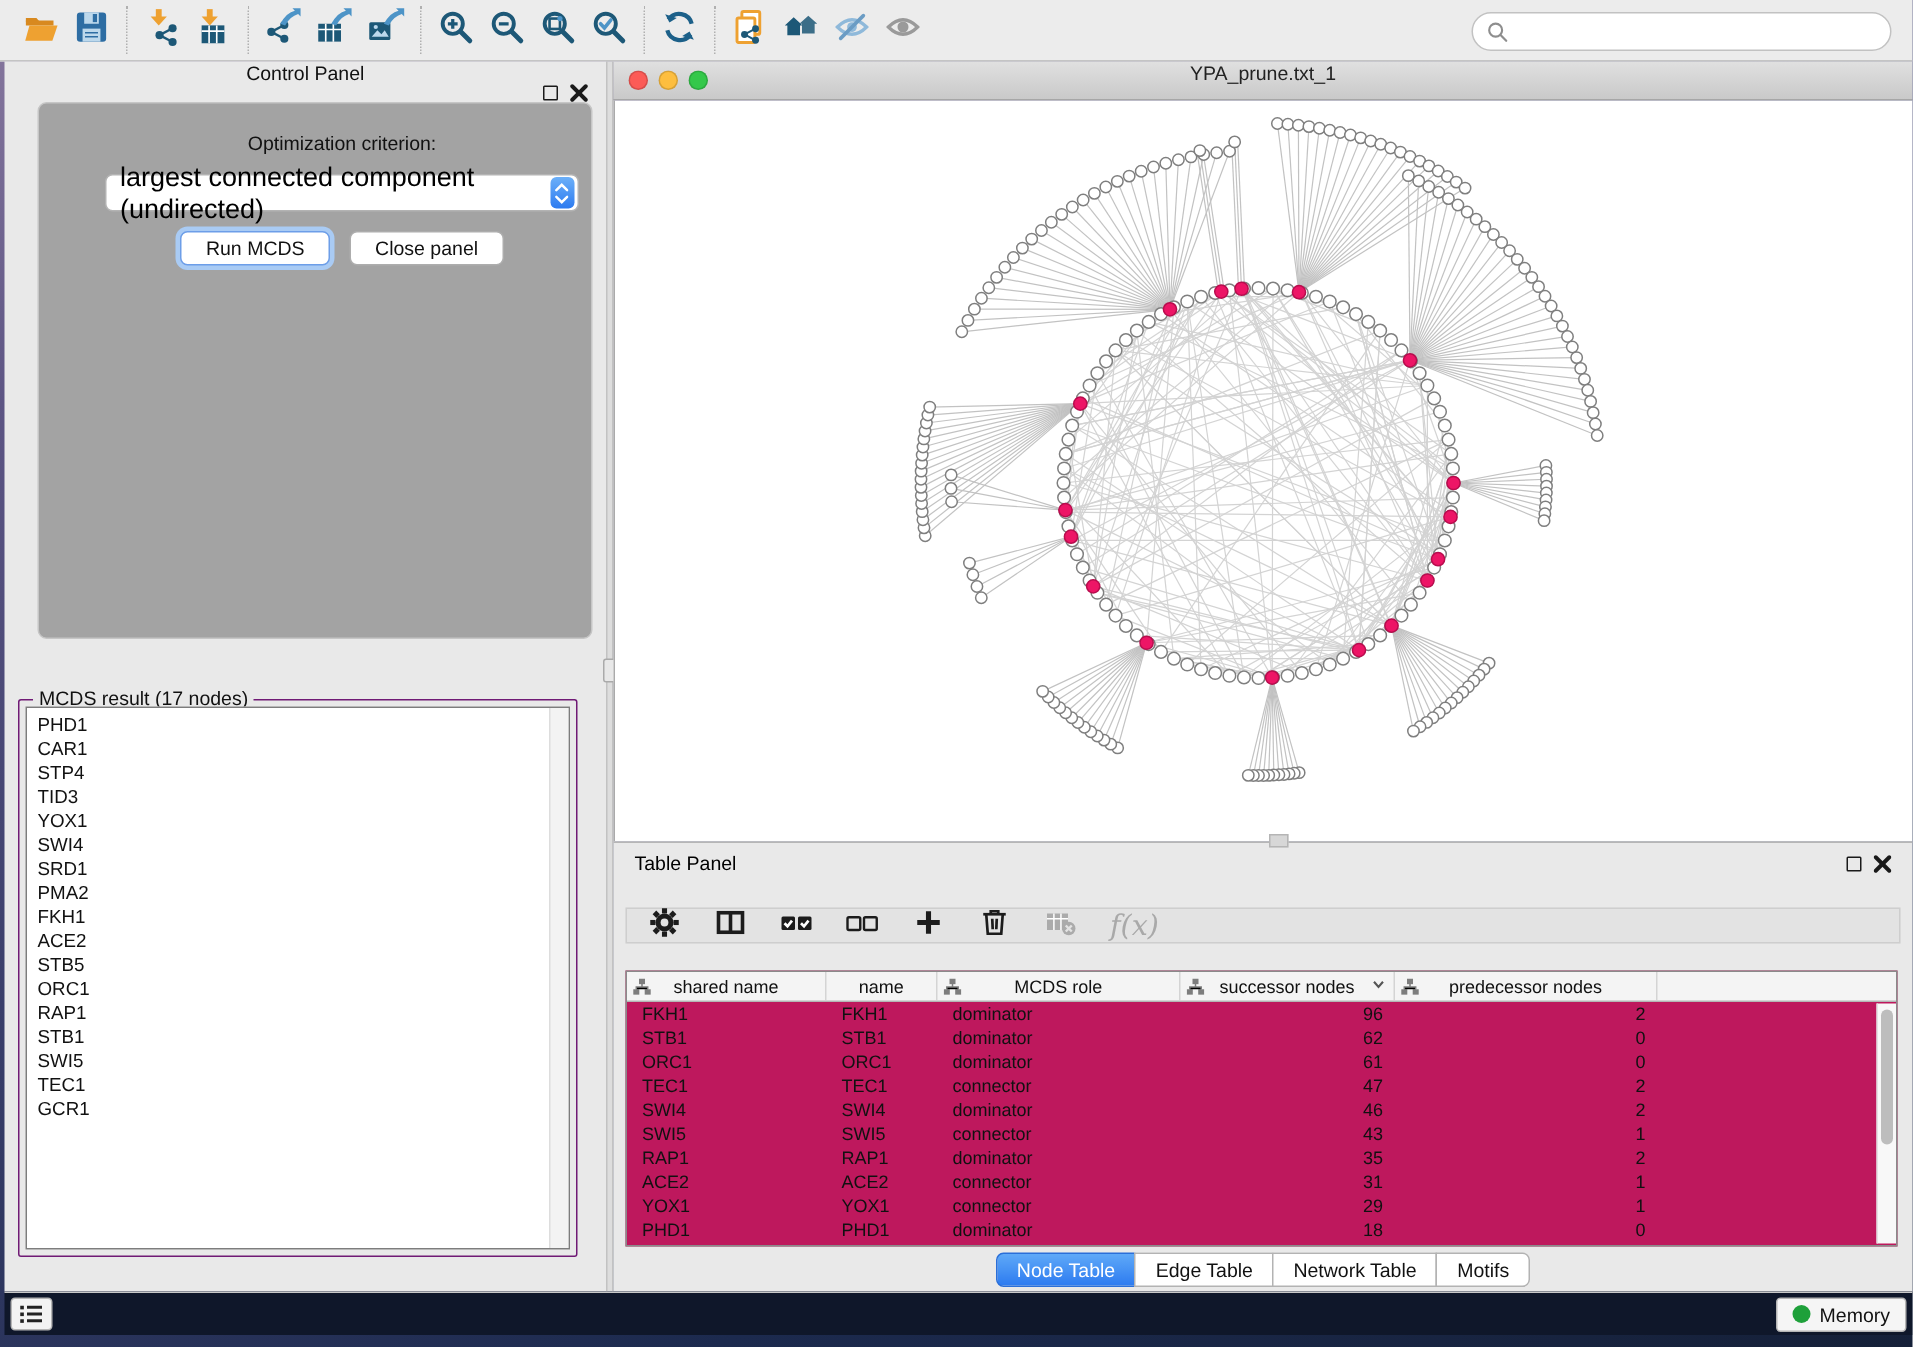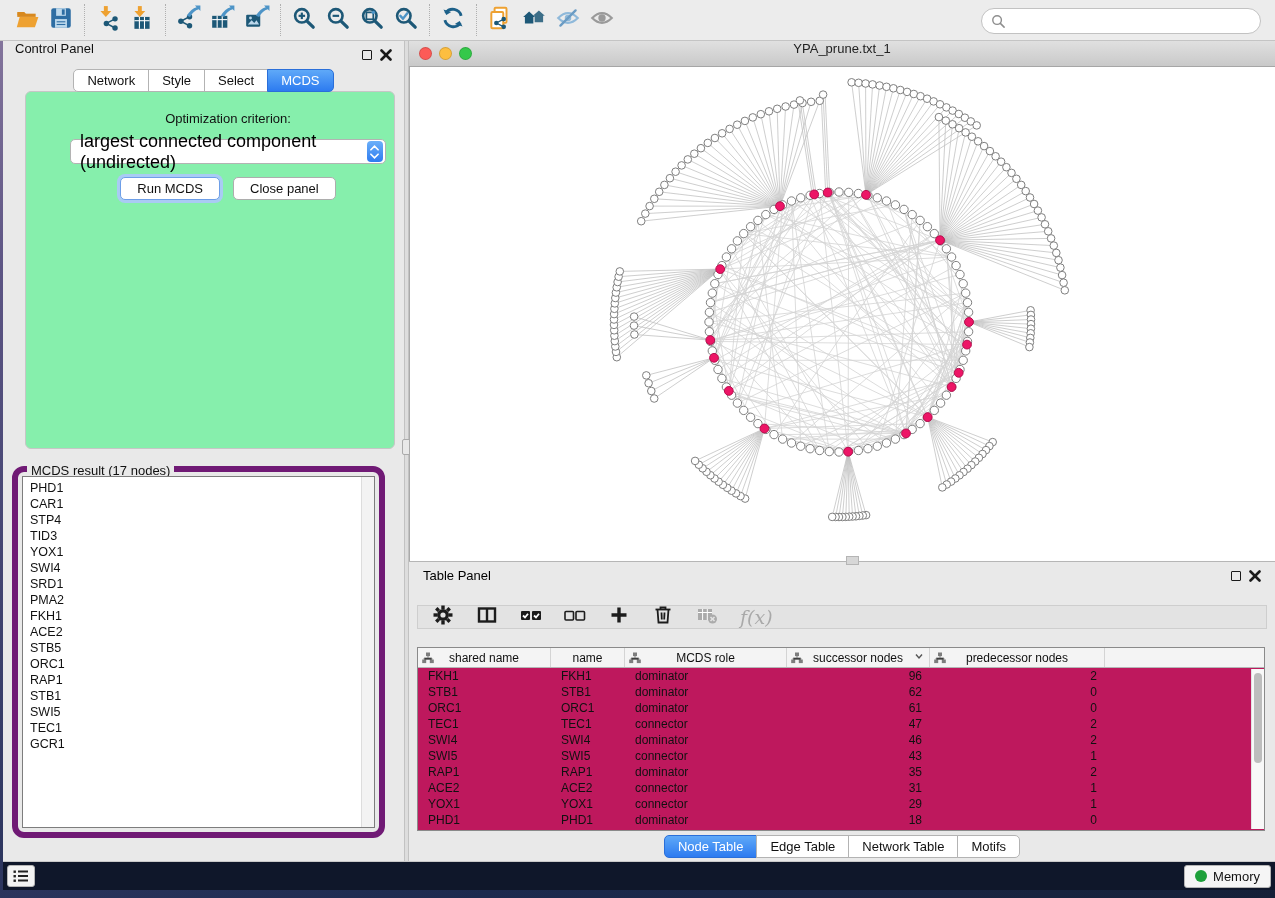--- a/index.html
+++ b/index.html
@@ -18,51 +18,51 @@
     background:#fff; border:1px solid #c2c2c2; border-radius:13px;
     display:flex; align-items:center; padding-left:9px; }
   .searchbox svg { width:15px; height:15px; flex:none; }
   .searchbox input { border:none; outline:none; flex:1; height:20px; font-size:13px; background:transparent; padding-left:5px; }
 
   
   .main { position:absolute; left:3px; top:41px; right:0; bottom:37px; display:flex; }
 
   
   .control-panel { width:401px; background:#e9e9e9; position:relative; flex:none; }
-  .cp-header { height:28px; display:flex; padding:0 12px; font-size:13px; color:#111; }
+  .cp-header { height:28px; display:flex; align-items:center; padding:0 12px; font-size:13px; color:#111;flex-direction:column; }
   .win-btns { margin-left:auto; display:flex; align-items:center; gap:8px; }
   .float-ico { width:10px; height:10px; border:1.6px solid #1a1a1a; border-radius:1px; }
   .close-ico { width:12px; height:12px; }
   .close-ico line { stroke:#1a1a1a; stroke-width:2.6; stroke-linecap:round; }
 
   .seg-row { display:flex; justify-content:center; position:relative; z-index:2; }
   .seg { background:#fff; border:1px solid #b3b3b3; padding:3px 13px; font-size:13px; color:#111;
     margin-left:-1px; cursor:default; }
   .seg:first-child { border-radius:5px 0 0 5px; margin-left:0; }
   .seg:last-child { border-radius:0 5px 5px 0; }
   .seg.sel { background:linear-gradient(#5fa9f8,#2d7bf0); border-color:#2a6fd9; color:#fff; }
 
-  .cp-card { margin:-1px 9px 0 22px; height:358px; background:#86efac;
+  .cp-card { margin:-1px 9px 0 22px; height:358px; background:#a3a3a3;
     border:1px solid #c6c6c6; border-radius:6px; position:relative; z-index:1;
     padding-top:19px; text-align:center;padding-left:36px; }
   .opt-label { font-size:13px; color:#111; }
   .cp-select { width:316px; height:25px; margin:13px auto 0; background:#fff;
     border:1px solid #b3b3b3; border-radius:5px; display:flex; align-items:center;
     font-size:18px; padding-left:9px; text-align:left; }
   .cp-select .stepper { margin-left:auto; margin-right:2px; width:19px; height:21px; border-radius:4px;
     background:linear-gradient(#6cb0f9,#2d7bf0); display:flex; flex-direction:column;
     align-items:center; justify-content:center; gap:2px; }
   .stepper svg { width:9px; height:6px; }
   .btn-row { margin-top:13px; display:flex; justify-content:center; gap:13px;align-items:center; }
   .push-btn { background:#fff; border:1px solid #adadad; border-radius:5px;
     font-size:13px; padding:3px 16px; color:#111; cursor:default; }
   .push-btn.focused { border-color:#6d9ee8; box-shadow:0 0 0 3px #a9cbf4; }
 
   .result-box { position:absolute; left:9px; right:19px; top:425px; bottom:23px;
-    border:6px solid #701a75; border-radius:12px; }
+    border:1px solid #701a75; border-radius:2px; }
   .result-legend { position:absolute; top:-9px; left:9px; background:#e9e9e9; padding:0 4px; font-size:13px; color:#111; }
   .result-list { position:absolute; left:4px; right:4px; top:4px; bottom:4px;
     background:#fff; border:1px solid #7d7d7d; overflow:hidden; }
   .result-items { padding:3px 0 0 7px; font-size:12.5px; line-height:16px; color:#111; }
   .result-scroll { position:absolute; top:0; bottom:0; right:0; width:13px;
     background:#f3f3f3; border-left:1px solid #ddd; }
 
   
   .vsplit { width:5px; background:#ddd; border-left:1px solid #c2c2c2; border-right:1px solid #c2c2c2; position:relative; flex:none; }
   .vsplit .grip { position:absolute; top:398px; left:-3px; width:9px; height:16px;
@@ -312,26 +312,20 @@
     <div class="cp-header">
       <span>Control Panel</span>
       <span class="win-btns">
         <span class="float-ico"></span>
         <svg class="close-ico" viewBox="0 0 12 12">
             <line x1="1.5" y1="1.5" x2="10.5" y2="10.5"></line>
             <line x1="10.5" y1="1.5" x2="1.5" y2="10.5"></line>
           </svg>
       </span>
     </div>
-    <div class="seg-row" id="cp-tabs">
-        <div class="seg">Network</div>
-        <div class="seg">Style</div>
-        <div class="seg">Select</div>
-        <div class="seg sel">MCDS</div>
-      </div>
     <div class="cp-card">
       <div class="opt-label">Optimization criterion:</div>
       <div class="cp-select">
         <span>largest connected component (undirected)</span>
         <span class="stepper">
           <svg viewBox="0 0 10 6">
               <path d="M1 5 L5 1 L9 5" fill="none" stroke="#fff" stroke-width="1.8" stroke-linecap="round"></path>
             </svg>
           <svg viewBox="0 0 10 6">
               <path d="M1 1 L5 5 L9 1" fill="none" stroke="#fff" stroke-width="1.8" stroke-linecap="round"></path>

